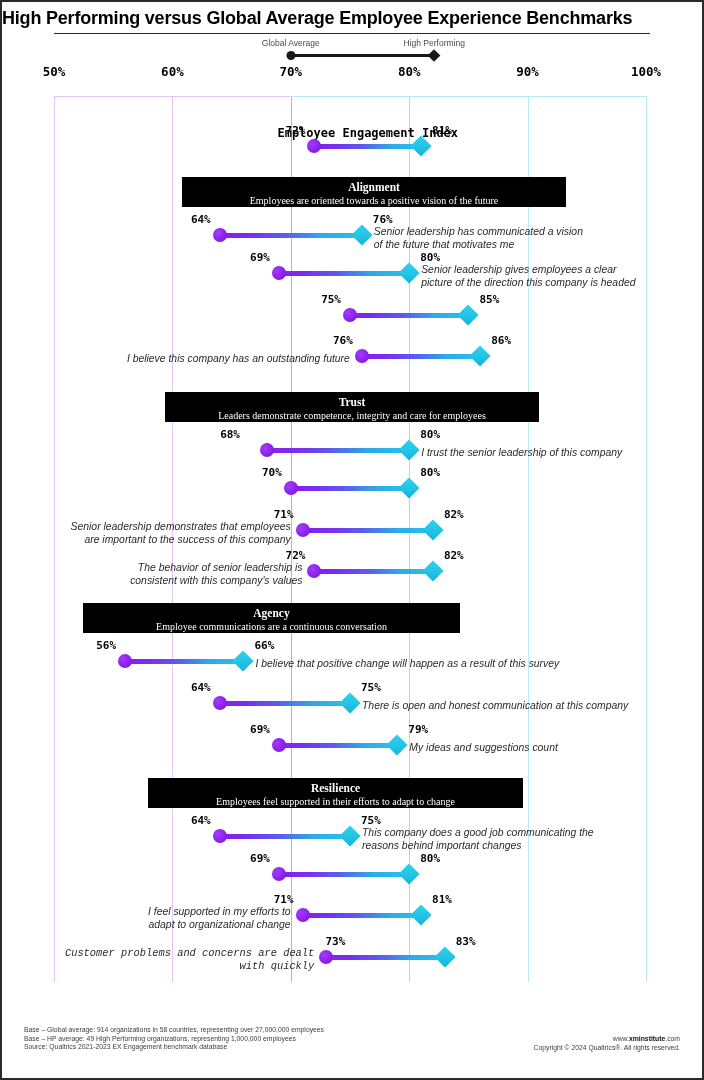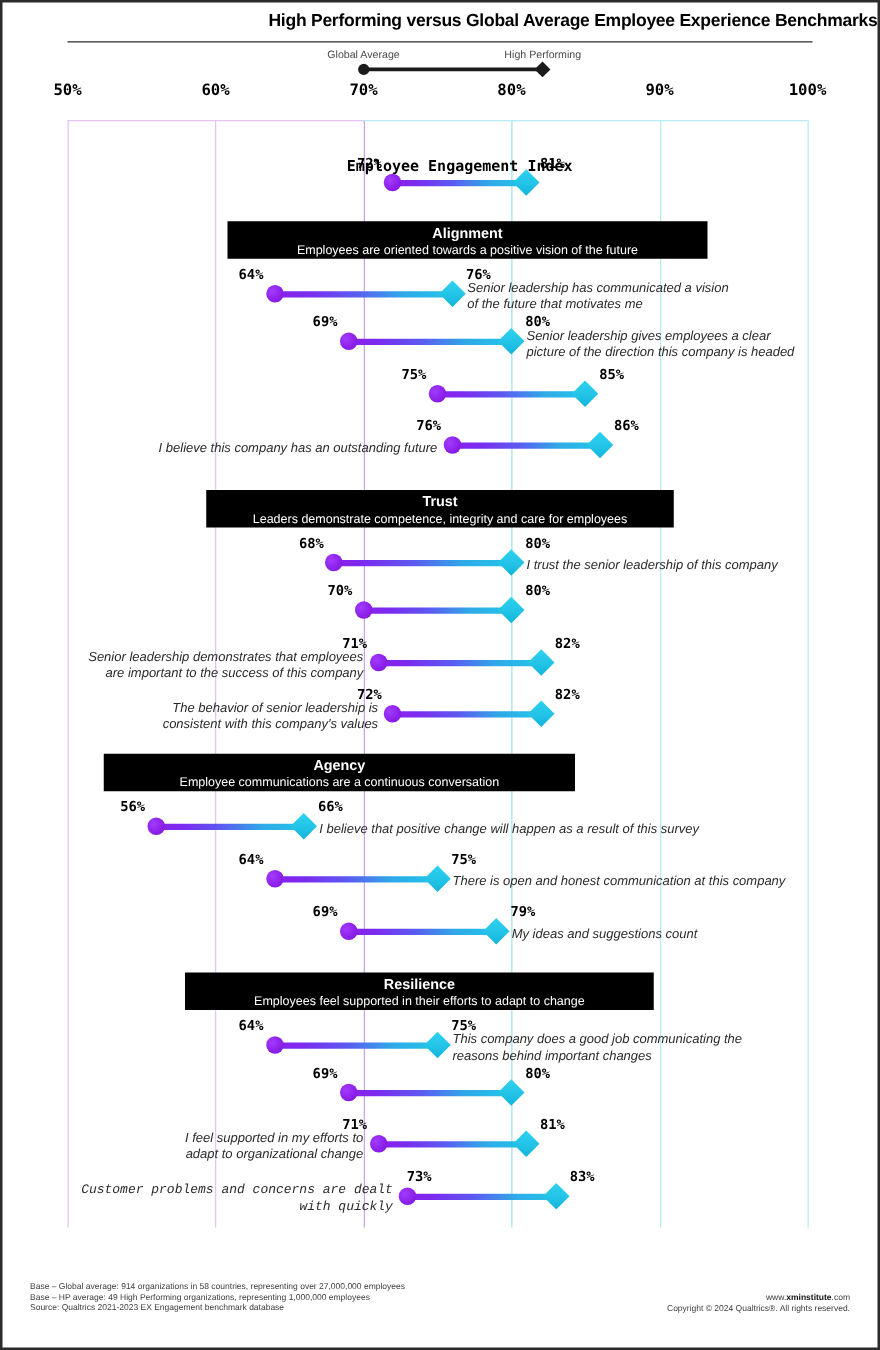--- a/index.html
+++ b/index.html
@@ -12,22 +12,22 @@
     overflow:hidden;
   }
   .page{
     position:absolute;inset:0;
     border:2px solid #2b2b2b;
     box-sizing:border-box;
   }
   
   .title{
     position:absolute;left:0;right:0;top:6px;
-    text-align:right;
-    font-size:14px;font-weight:bold;
+    text-align:left;
+    font-size:18px;font-weight:bold;
     letter-spacing:-0.2px;
     color:#000;
   }
   .title-rule{
     position:absolute;left:52px;right:52px;top:31px;
     height:1px;background:#2b2b2b;
   }
   
   .legend{position:absolute;left:0;top:36px;width:704px;height:30px;}
   .legend-label{
@@ -106,21 +106,21 @@
     font-family:"DejaVu Sans Mono","Liberation Mono",monospace;
     color:#000;
     transform:translateX(-50%);
     white-space:nowrap;
   }
   
   .banner{
     position:absolute;
     background:#000;color:#fff;
     text-align:center;
-    font-family:Liberation Sans, sans-serif;
+    font-family:Liberation Serif, serif;
     padding:3px 8px 4px 8px;
     box-sizing:border-box;
   }
   .banner-title{font-size:11.5px;font-weight:bold;line-height:14px;}
   .banner-sub{font-size:10px;line-height:13px;}
   
   .footer{position:absolute;left:0;right:0;bottom:0;height:58px;}
   .foot-left{
     position:absolute;left:22px;top:6px;
     font-size:6.8px;line-height:8.6px;color:#3d3d3d;
@@ -200,21 +200,21 @@
       <div class="v-left" style="left:350.84000000000003px;top:251px;">76%</div>
       <div class="v-right" style="left:489.24px;top:251px;">86%</div>
       <div class="stmt left" style="right:356.15999999999997px;top:263px;">I believe this company has an outstanding future</div>
       <div class="banner" style="left:163px;right:167px;top:296px;height:30px;">
         <div class="banner-title">Trust</div>
         <div class="banner-sub">Leaders demonstrate competence, integrity and care for employees</div>
       </div>
       <div class="conn" style="left:265.12px;width:142.07999999999998px;top:351.5px;"></div>
       <div class="m-circle" style="left:265.12px;top:354px;"></div>
       <div class="m-diamond" style="left:407.2px;top:354px;"></div>
-      <div class="v-left" style="left:257px;top:345px;">68%</div>
+      <div class="v-left" style="left:238px;top:345px;">68%</div>
       <div class="v-right" style="left:418.2px;top:345px;">80%</div>
       <div class="stmt right" style="left:419.2px;top:357px;">I trust the senior leadership of this company</div>
       <div class="conn" style="left:288.8px;width:118.39999999999998px;top:389.5px;"></div>
       <div class="m-circle" style="left:288.8px;top:392px;"></div>
       <div class="m-diamond" style="left:407.2px;top:392px;"></div>
       <div class="v-left" style="left:279.8px;top:383px;">70%</div>
       <div class="v-right" style="left:418.2px;top:383px;">80%</div>
       <div class="conn" style="left:300.64px;width:130.24px;top:431.5px;"></div>
       <div class="m-circle" style="left:300.64px;top:434px;"></div>
       <div class="m-diamond" style="left:430.88px;top:434px;"></div>

